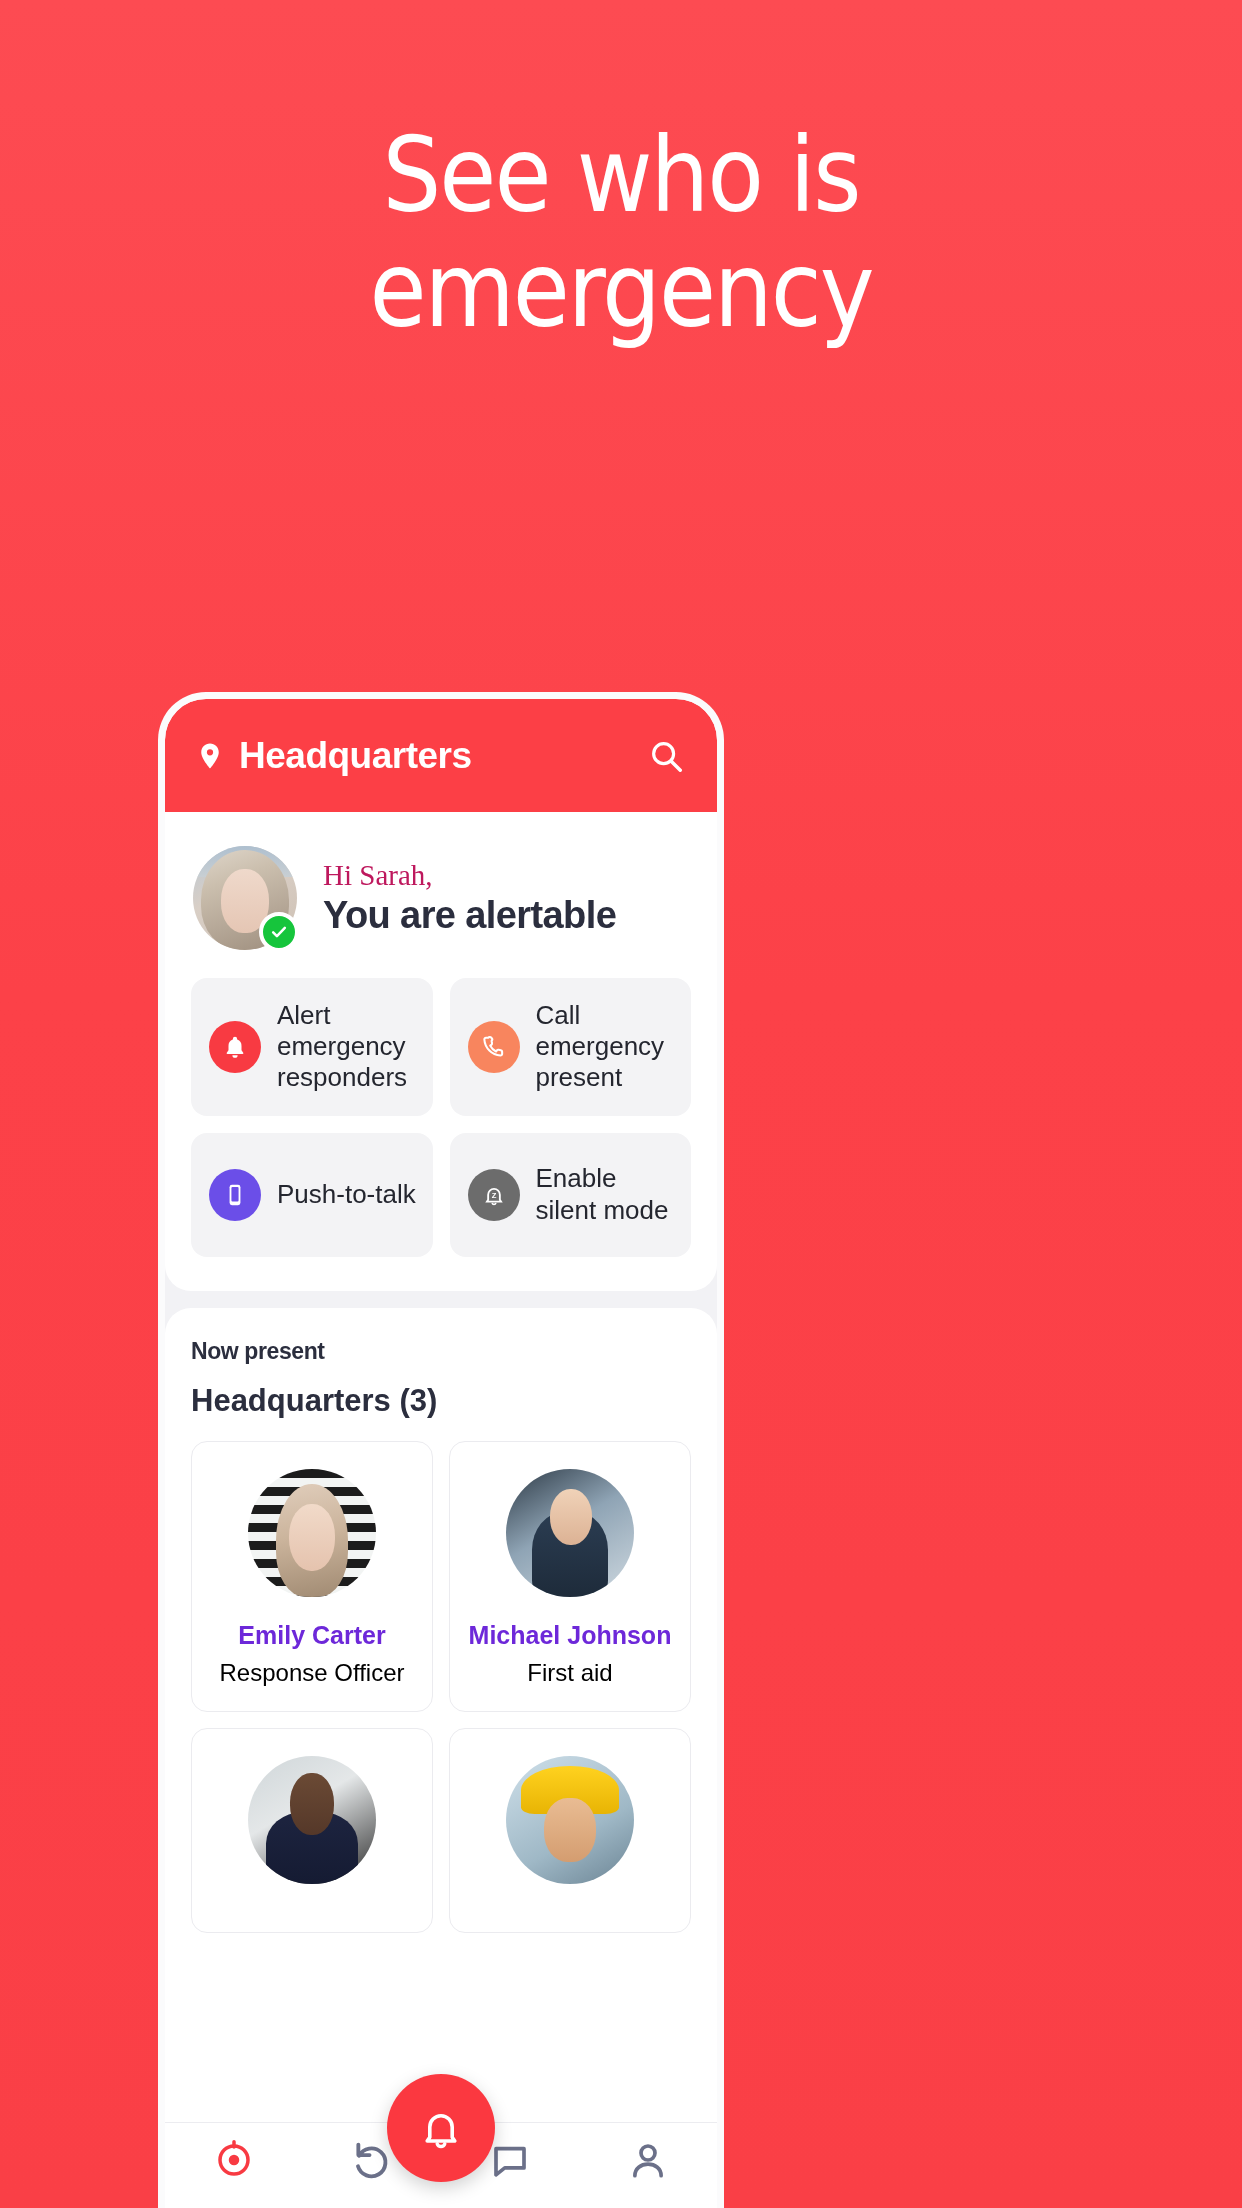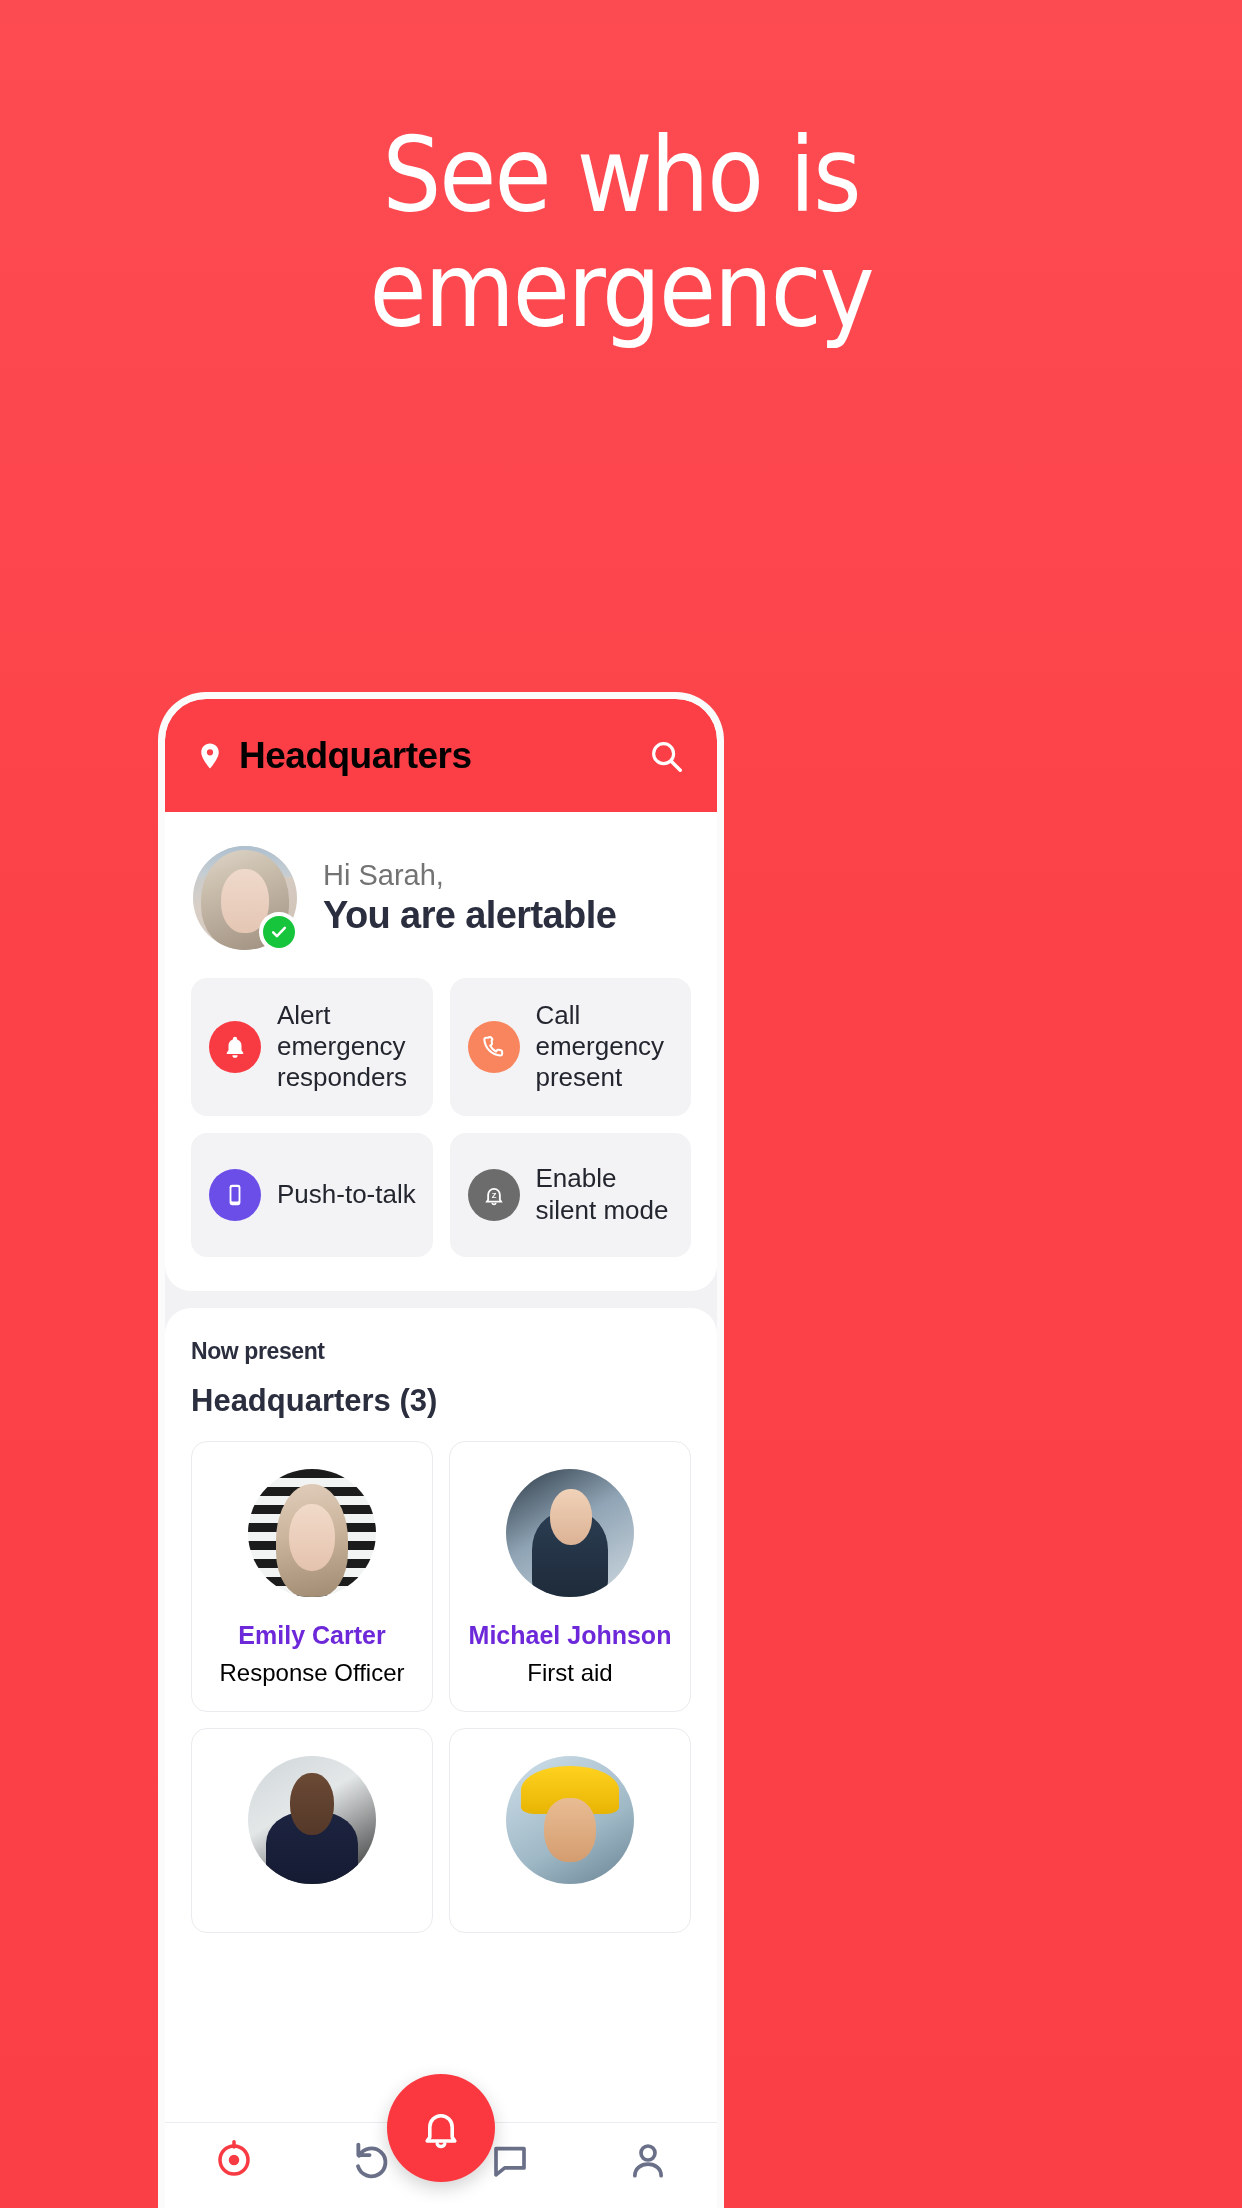--- a/index.html
+++ b/index.html
@@ -55,21 +55,21 @@
     background:#FC3F46;
     height:113px;
     flex:0 0 auto;
     display:flex;
     align-items:center;
     padding:0 32px 0 30px;
     gap:14px;
   }
   .pin-icon { width:30px;height:38px;flex:0 0 auto;display:block; }
   .header-title {
-    color:#000000;
+    color:#ffffff;
     font-size:37px;
     font-weight:bold;
     letter-spacing:-0.5px;
     flex:1 1 auto;
   }
   .search-icon { width:38px;height:38px;flex:0 0 auto; }
 
   
   .app-body {
     flex:1 1 auto;
@@ -107,21 +107,21 @@
     background:linear-gradient(180deg,#aebfcf,#c8cfd3);
   }
   .badge {
     position:absolute; right:-2px; bottom:-2px;
     width:40px;height:40px;border-radius:50%;
     background:#16C53C; border:4px solid #fff;
     display:flex;align-items:center;justify-content:center;
   }
   .badge svg { width:20px;height:20px; }
   .greet-text { display:flex; flex-direction:column; gap:2px; }
-  .greet-hi { font-size:29px; color:#737373; }
+  .greet-hi { font-size:29px; color:#be185d;font-family:Liberation Serif, serif; }
   .greet-main { font-size:38px; font-weight:bold; color:#2B2E3E; letter-spacing:-0.6px; }
 
   
   .actions {
     display:grid;
     grid-template-columns:1fr 1fr;
     gap:17px;
     margin-top:28px;
   }
   .action {

